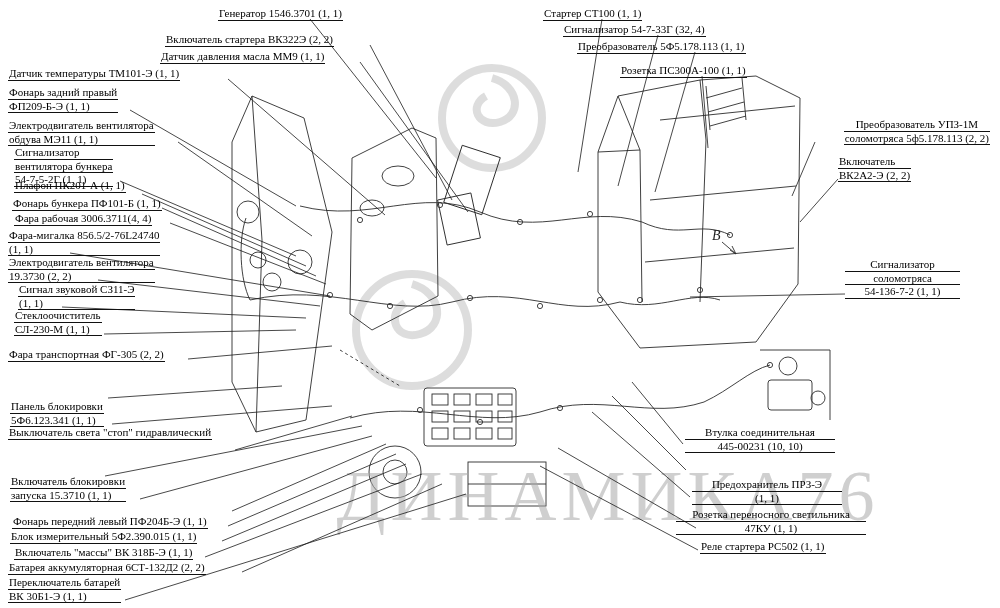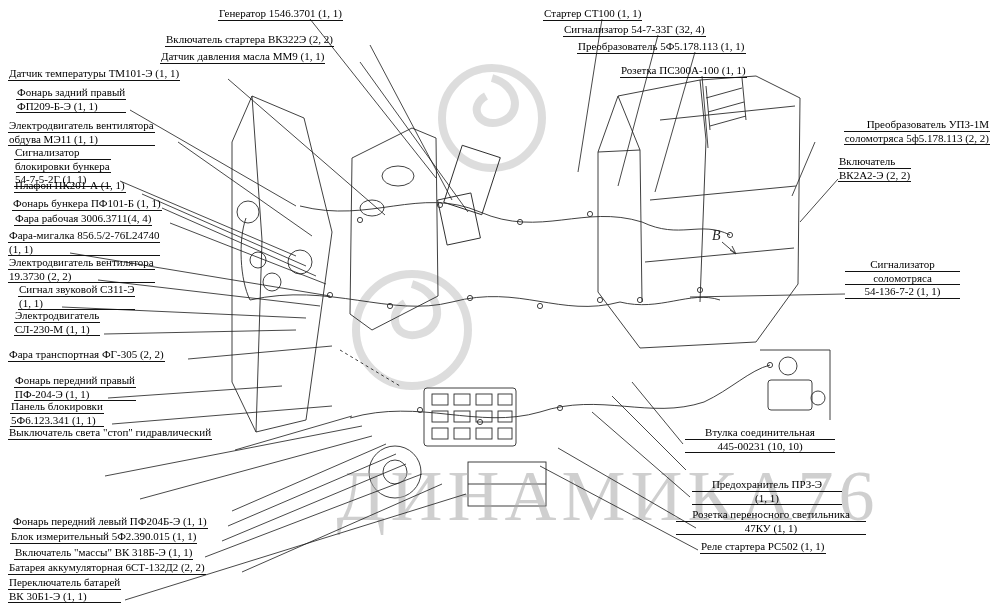--- a/index.html
+++ b/index.html
@@ -3,21 +3,21 @@
 <meta charset="utf-8">
 <style>
   html,body{margin:0;padding:0;background:#ffffff;}
   .stage{position:relative;width:1000px;height:608px;background:#fff;overflow:hidden;
          font-family:"Liberation Serif", serif;color:#000;}
   svg.layer{position:absolute;left:0;top:0;}
   .lbl{position:absolute;font-size:11px;z-index:3;}
   .lbl .ln{display:block;line-height:12.5px;border-bottom:1px solid #111;
            white-space:nowrap;padding:0 1px;}
   .lbl.c .ln{text-align:center;}
-  .lbl.r .ln{text-align:right;}
+  .lbl.r .ln{text-align:center;}
 </style>
 </head>
 <body>
 
 <div class="stage">
 
   <svg class="layer" width="1000" height="608" viewBox="0 0 1000 608">
 
     <g stroke="#c2c2c2" fill="none" opacity="0.55">
       <circle cx="492" cy="118" r="50" stroke-width="8"></circle>
@@ -170,31 +170,31 @@
   <div class="lbl" style="left:563px;top:23px">
     <span class="ln">Сигнализатор 54-7-33Г (32, 4)</span>
   </div>
   <div class="lbl" style="left:577px;top:40px">
     <span class="ln">Преобразователь 5Ф5.178.113 (1, 1)</span>
   </div>
   <div class="lbl" style="left:620px;top:64px">
     <span class="ln">Розетка ПС300А-100 (1, 1)</span>
   </div>
 
-  <div class="lbl" style="left:16px;top:86px">
+  <div class="lbl" style="left:8px;top:86px">
     <span class="ln">Фонарь задний правый</span>
     <span class="ln">ФП209-Б-Э (1, 1)</span>
   </div>
   <div class="lbl" style="left:8px;top:119px">
     <span class="ln">Электродвигатель вентилятора</span>
     <span class="ln">обдува МЭ11 (1, 1)</span>
   </div>
   <div class="lbl" style="left:14px;top:146px">
     <span class="ln">Сигнализатор</span>
-    <span class="ln">блокировки бункера</span>
+    <span class="ln">вентилятора бункера</span>
     <span class="ln">54-7-5-2Г (1, 1)</span>
   </div>
   <div class="lbl" style="left:14px;top:179px">
     <span class="ln">Плафон ПК201-А (1, 1)</span>
   </div>
   <div class="lbl" style="left:12px;top:197px">
     <span class="ln">Фонарь бункера ПФ101-Б (1, 1)</span>
   </div>
   <div class="lbl" style="left:14px;top:212px">
     <span class="ln">Фара рабочая 3006.3711(4, 4)</span>
@@ -205,36 +205,36 @@
   </div>
   <div class="lbl" style="left:8px;top:256px">
     <span class="ln">Электродвигатель вентилятора</span>
     <span class="ln">19.3730 (2, 2)</span>
   </div>
   <div class="lbl" style="left:18px;top:283px">
     <span class="ln">Сигнал звуковой СЗ11-Э</span>
     <span class="ln">(1, 1)</span>
   </div>
   <div class="lbl" style="left:14px;top:309px">
-    <span class="ln">Электродвигатель</span>
+    <span class="ln">Стеклоочиститель</span>
     <span class="ln">СЛ-230-М (1, 1)</span>
   </div>
   <div class="lbl" style="left:8px;top:348px">
     <span class="ln">Фара транспортная ФГ-305 (2, 2)</span>
-  </div>
-  <div class="lbl" style="left:14px;top:374px">
-    <span class="ln">Фонарь передний правый</span>
-    <span class="ln">ПФ-204-Э (1, 1)</span>
   </div>
   <div class="lbl" style="left:10px;top:400px">
     <span class="ln">Панель блокировки</span>
     <span class="ln">5Ф6.123.341 (1, 1)</span>
   </div>
   <div class="lbl" style="left:8px;top:426px">
     <span class="ln">Выключатель света "стоп" гидравлический</span>
+  </div>
+  <div class="lbl" style="left:10px;top:475px">
+    <span class="ln">Включатель блокировки</span>
+    <span class="ln">запуска 15.3710 (1, 1)</span>
   </div>
   <div class="lbl" style="left:12px;top:515px">
     <span class="ln">Фонарь передний левый ПФ204Б-Э (1, 1)</span>
   </div>
   <div class="lbl" style="left:10px;top:530px">
     <span class="ln">Блок измерительный 5Ф2.390.015 (1, 1)</span>
   </div>
   <div class="lbl" style="left:14px;top:546px">
     <span class="ln">Включатель "массы" ВК 318Б-Э (1, 1)</span>
   </div>

